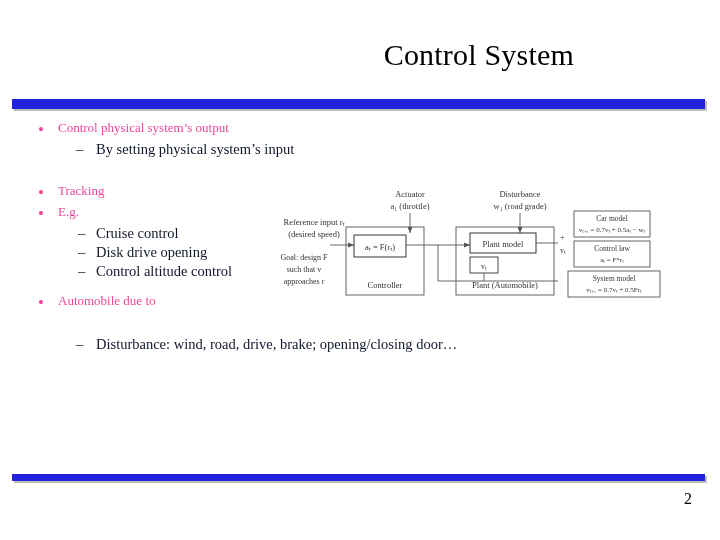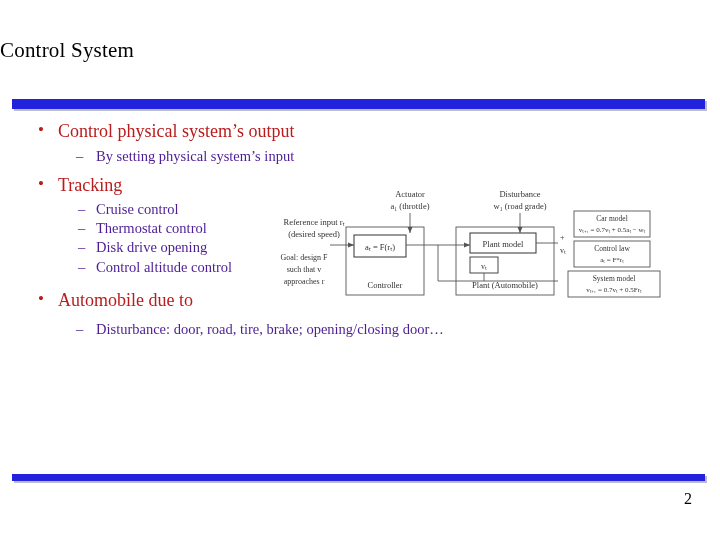--- a/index.html
+++ b/index.html
@@ -18,23 +18,23 @@
     width: 720px;
     height: 540px;
   }
 
   
   .title {
     position: absolute;
     top: 38px;
     left: 0;
     width: 574px;
-    text-align: left;
-    font-family: "Liberation Serif", serif;
-    font-size: 21px;
+    text-align: right;
+    font-family: "Liberation Serif", serif;
+    font-size: 30px;
     color: #000000;
     letter-spacing: 0.2px;
   }
 
   
   .rule-top {
     position: absolute;
     left: 12px;
     top: 99px;
     width: 693px;
@@ -54,52 +54,52 @@
 
   
   .body {
     position: absolute;
     left: 18px;
     top: 120px;
     width: 690px;
   }
   .b1 {
     position: relative;
-    font-size: 18px;
-    color: #b91c1c;
+    font-size: 13px;
+    color: #ec4899;
     padding-left: 40px;
     margin-bottom: 4px;
     line-height: 1.25;
   }
   .b1::before {
     content: "\2022";
     position: absolute;
     left: 20px;
     top: -1px;
     font-size: 17px;
   }
   .b2 {
     position: relative;
     font-size: 14.5px;
-    color: #4c1d95;
+    color: #0f172a;
     padding-left: 78px;
     margin-bottom: 2px;
     line-height: 1.25;
   }
   .b2::before {
     content: "\2013";
     position: absolute;
     left: 58px;
     top: 0px;
     font-size: 14.5px;
   }
   .b2.wide::before { left: 60px; }
 
   .tight { margin-bottom: 1px; }
-  .gap-top { margin-top: 9px; }
+  .gap-top { margin-top: 25px; }
   .gap-top-lg { margin-top: 13px; }
 
   
   .diagram {
     position: absolute;
     left: 258px;
     top: 185px;
     width: 448px;
     height: 140px;
     font-family: "Liberation Serif", serif;
@@ -140,26 +140,26 @@
 <div class="slide">
 
   <div class="title">Control System</div>
 
   <div class="rule-top"></div>
 
   <div class="body">
     <div class="b1">Control physical system’s output</div>
     <div class="b2">By setting physical system’s input</div>
     <div class="b1 gap-top">Tracking</div>
+    <div class="b1">E.g.</div>
     <div class="b2 wide tight">Cruise control</div>
-    <div class="b2 wide tight">Thermostat control</div>
     <div class="b2 wide tight">Disk drive opening</div>
     <div class="b2 wide tight">Control altitude control</div>
     <div class="b1 gap-top-lg">Automobile due to</div>
-    <div class="b2 gap-top">Disturbance: door, road, tire, brake; opening/closing door…</div>
+    <div class="b2 gap-top">Disturbance: wind, road, drive, brake; opening/closing door…</div>
   </div>
 
   <div class="diagram">
     <svg width="448" height="140" viewBox="0 0 448 140" xmlns="http://www.w3.org/2000/svg">
 
       <g font-size="8.5" class="dg-text">
         <text x="152" y="12" text-anchor="middle">Actuator</text>
         <text x="152" y="24" text-anchor="middle">a₁ (throttle)</text>
         <text x="262" y="12" text-anchor="middle">Disturbance</text>
         <text x="262" y="24" text-anchor="middle">w₁ (road grade)</text>

